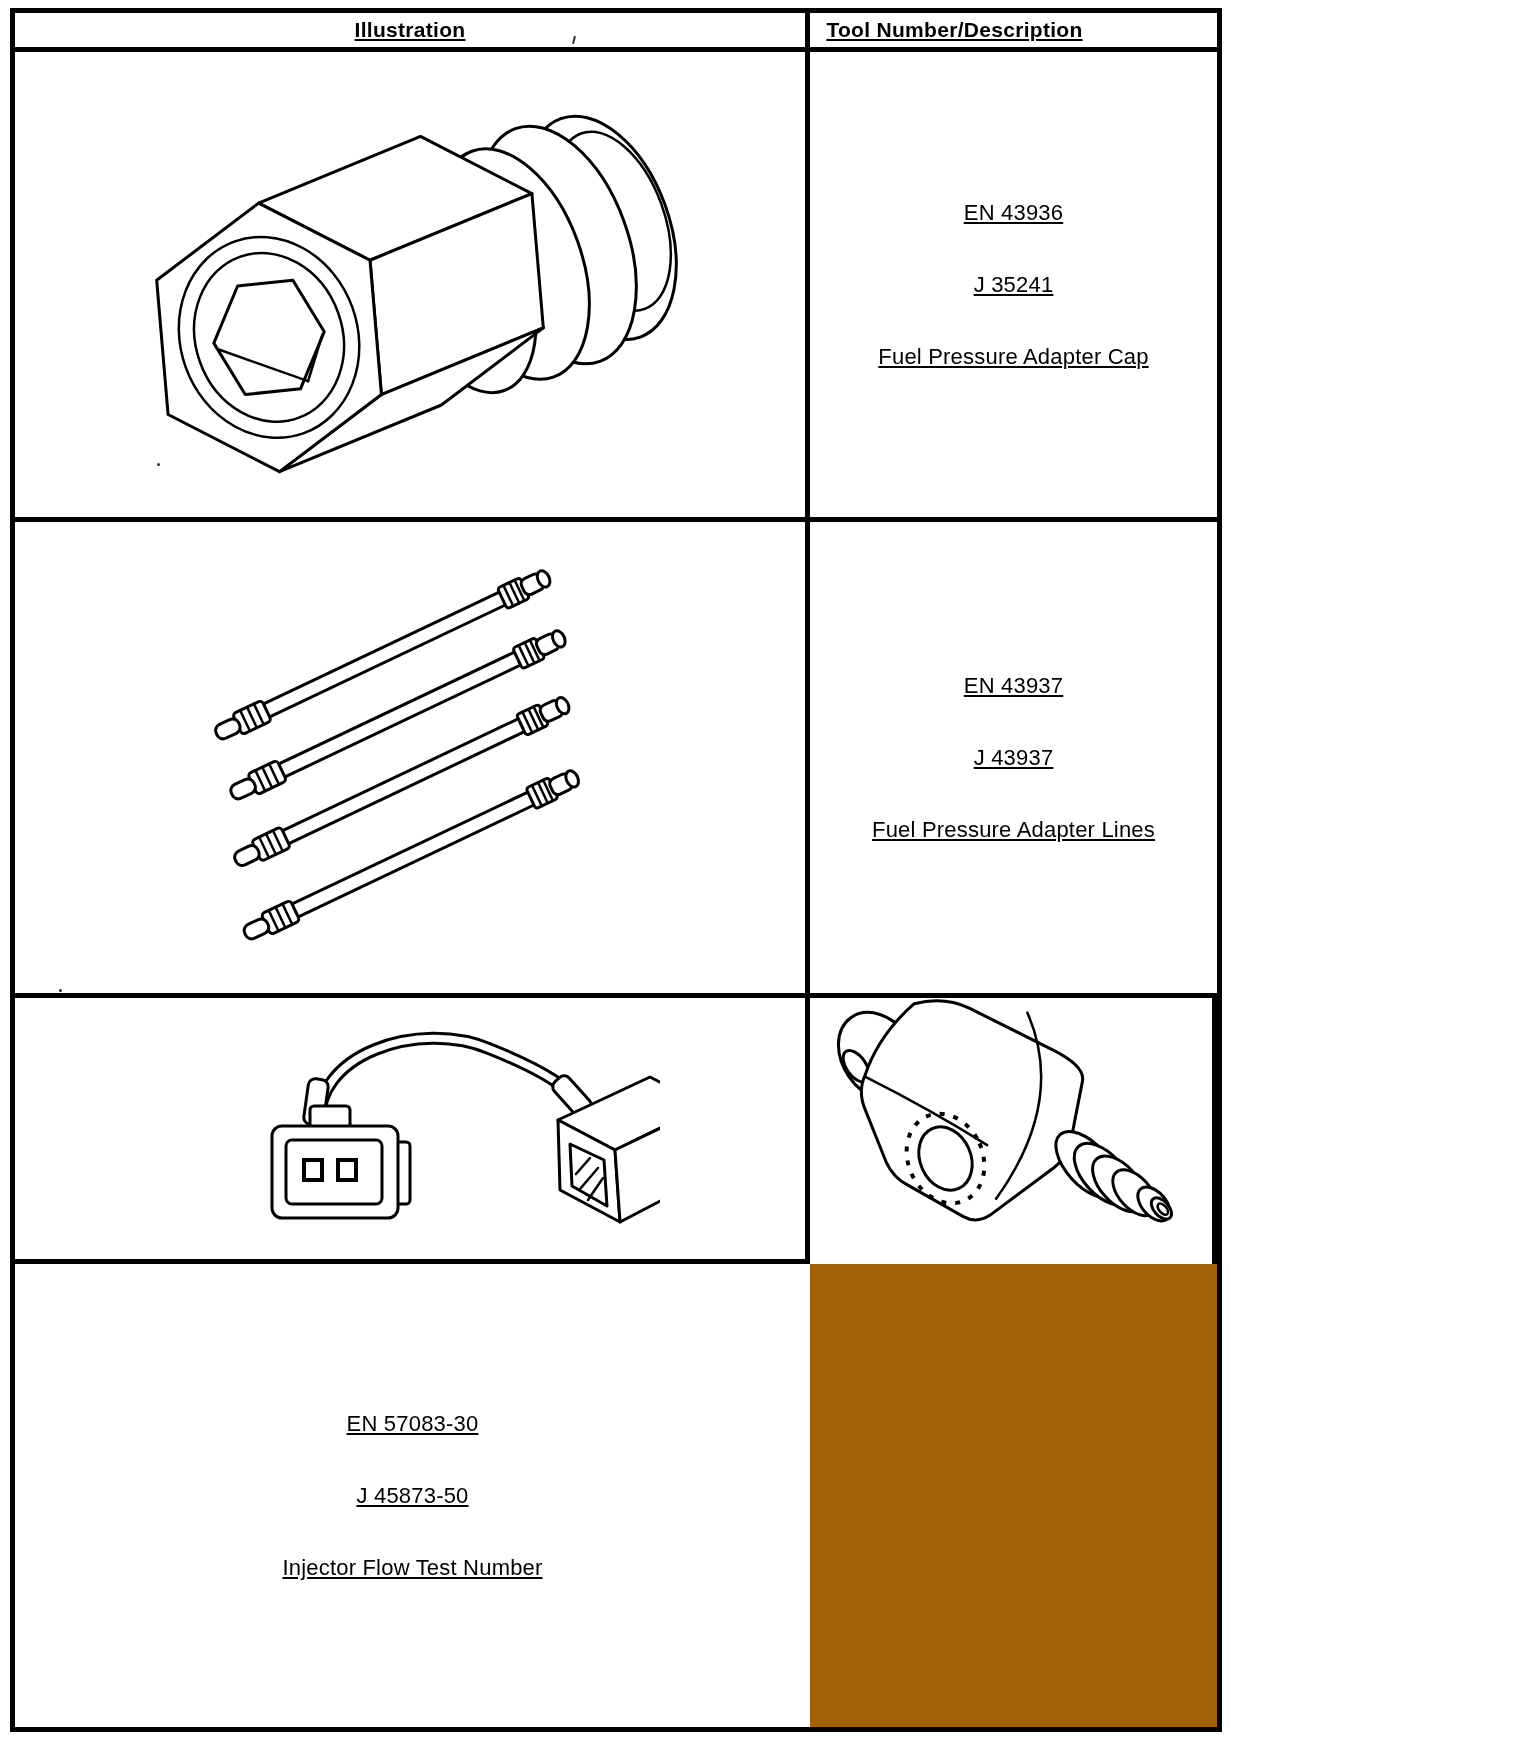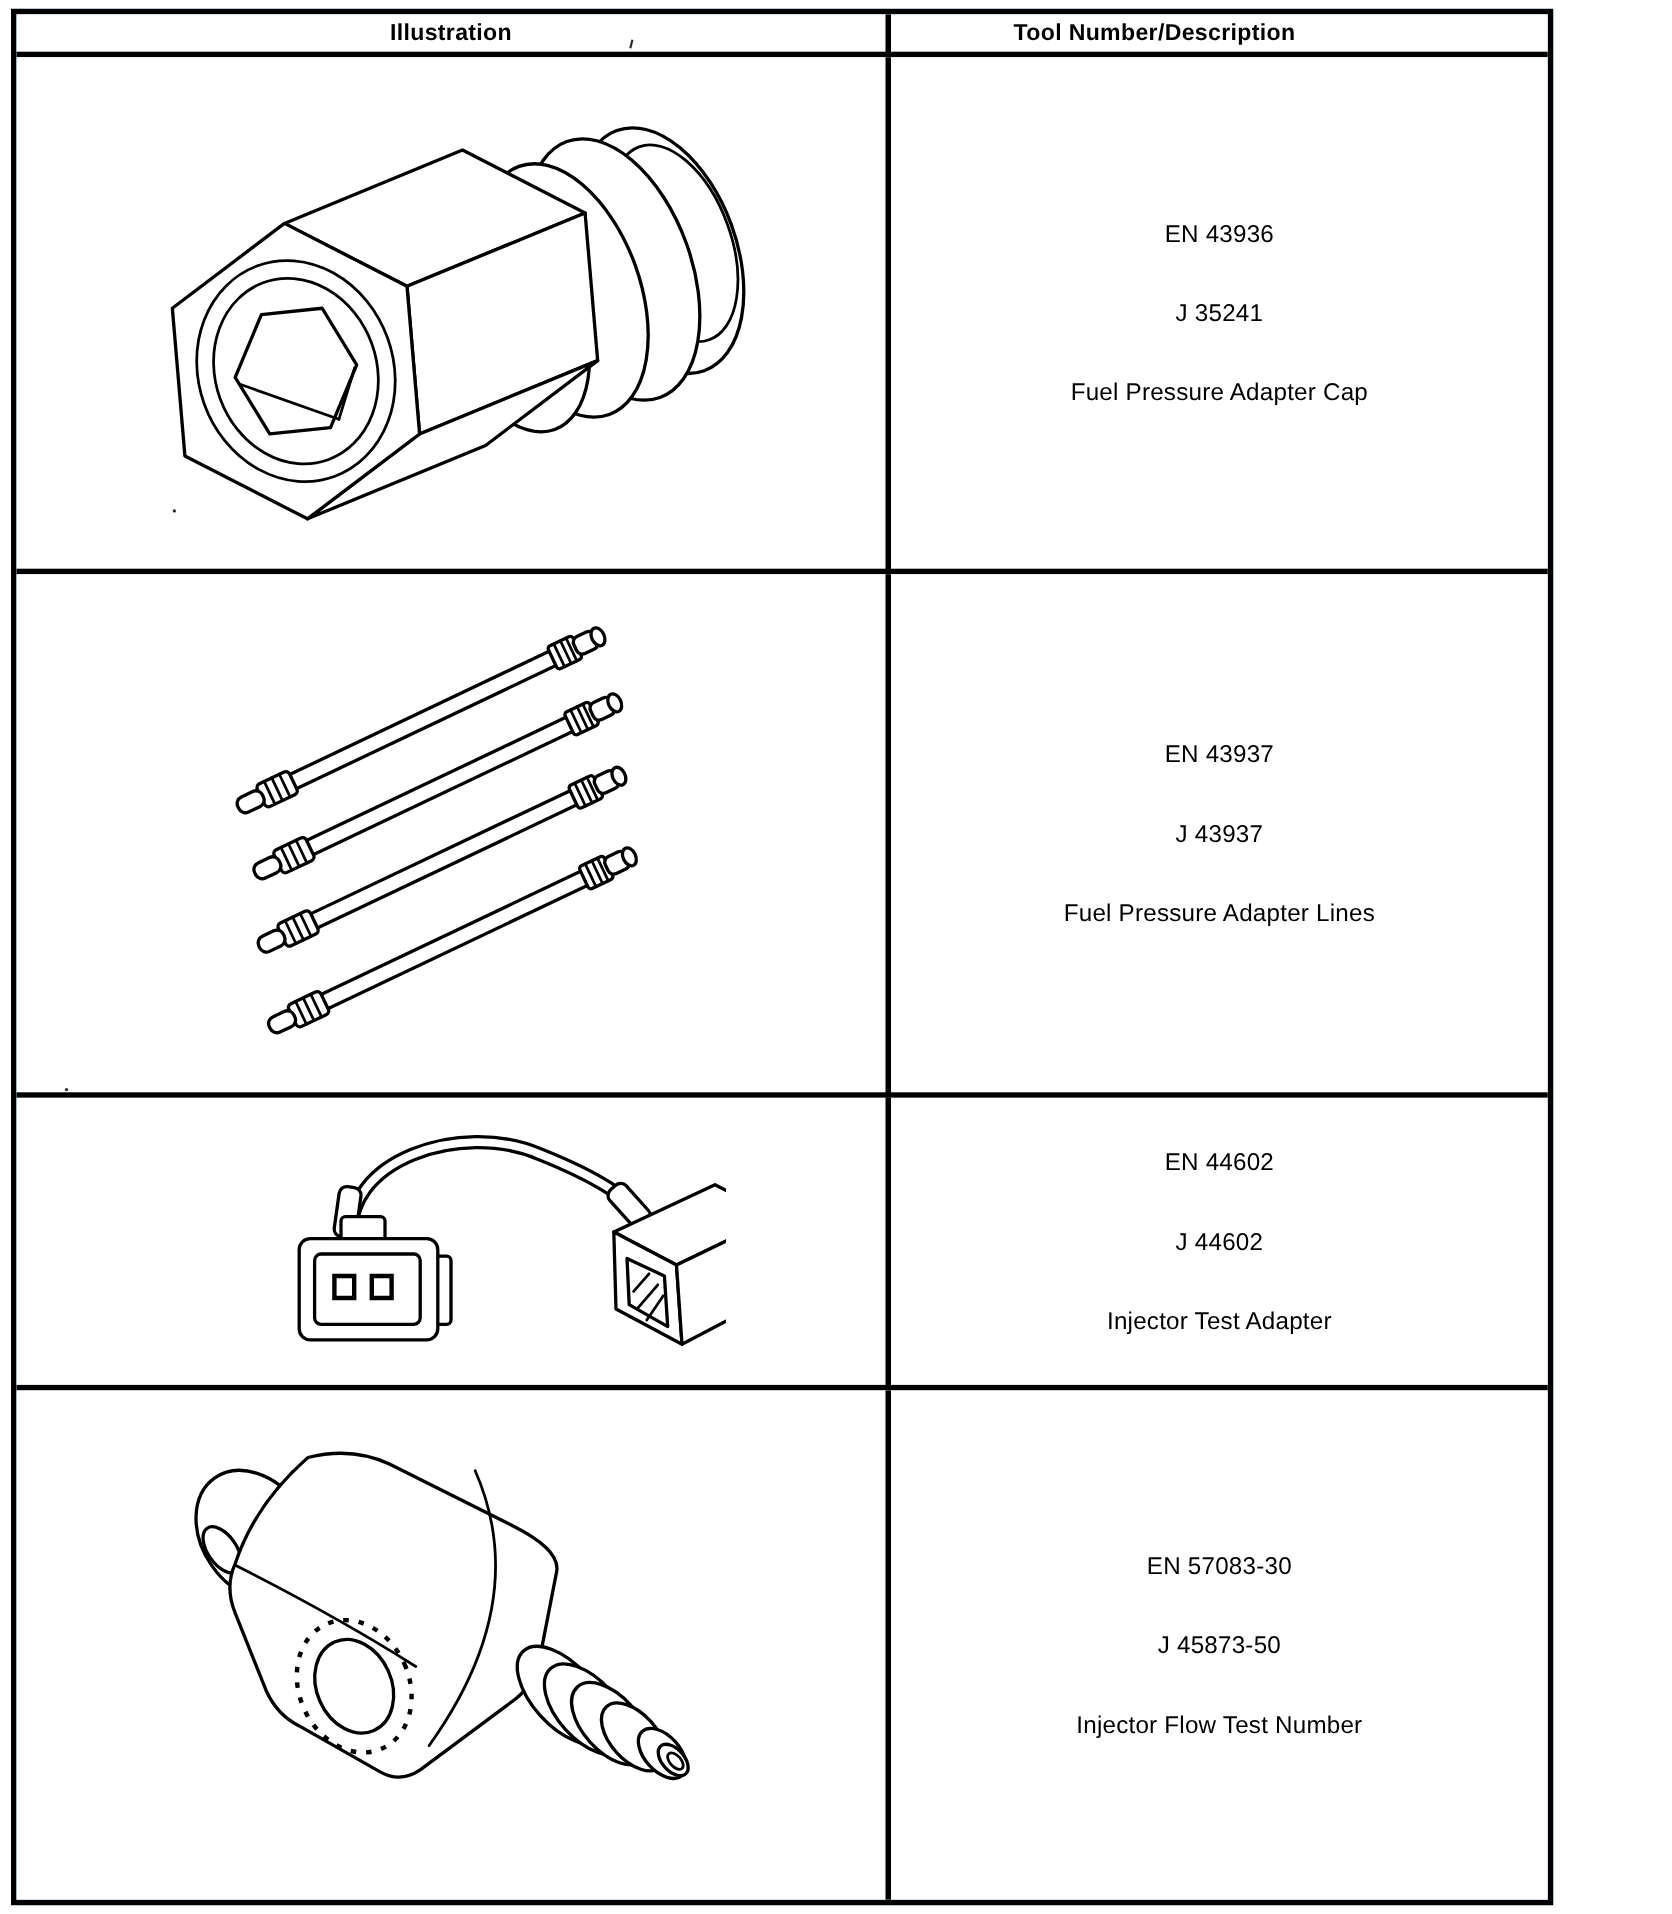--- a/index.html
+++ b/index.html
@@ -1,27 +1,28 @@
 <!DOCTYPE html>
 <html><head>
 <meta charset="utf-8">
 <style>
   html, body { margin:0; padding:0; background:#ffffff; }
   body { width:1520px; height:1740px; font-family:"Liberation Sans", sans-serif; }
   .page { position:relative; width:1520px; height:1740px; background:#ffffff; overflow:hidden; }
 
   .tool-table {
     position:absolute; left:10px; top:8px;
-    width:1402px; height:1724px;
+    width:1212px; height:1724px;
     border:5px solid #000;
     box-sizing:border-box;
     display:grid;
     grid-template-columns:795px 1fr;
     grid-template-rows:39px 470px 476px 266px 1fr;
-    background:#7dd3fc;
+    background:#a16207;
+    text-decoration:underline;
   }
   .cell {
     border-right:5px solid #000;
     border-bottom:5px solid #000;
     box-sizing:border-box;
     display:flex; align-items:center; justify-content:center;
     background:#fff;
     overflow:hidden;
   }
   .cell.last-col { border-right:none; }
@@ -138,25 +139,20 @@
 
         <polygon class="lineart" points="398,106 490,63 546,92 455,136"></polygon>
         <polygon class="lineart" points="398,106 455,136 460,208 400,176"></polygon>
         <polygon class="lineart" points="455,136 546,92 548,162 460,208"></polygon>
         <polygon class="lineart" points="410,130 444,146 447,192 412,172"></polygon>
         <line class="lineart-thin" x1="416" y1="160" x2="430" y2="144"></line>
         <line class="lineart-thin" x1="420" y1="175" x2="438" y2="154"></line>
         <line class="lineart-thin" x1="428" y1="186" x2="443" y2="164"></line>
       </svg>
     </div>
-    <div class="cell last-col tool-cell">
-      <div class="tool-line">EN 44602</div>
-      <div class="tool-line">J 44602</div>
-      <div class="tool-line">Injector Test Adapter</div>
-    </div>
 
     <div class="cell last-row">
       <svg width="540" height="410" viewBox="0 0 540 410" aria-hidden="true">
 
         <ellipse class="lineart" cx="92" cy="105" rx="48" ry="64" transform="rotate(-35 92 105)"></ellipse>
         <ellipse class="lineart" cx="62" cy="118" rx="13" ry="24" transform="rotate(-35 62 118)"></ellipse>
 
         <path class="lineart" d="M 140 34 Q 180 24 214 40 L 326 96 Q 370 118 366 138 L 350 220 Q 346 240 328 254 L 242 318 Q 224 330 206 320 L 132 278 Q 112 268 102 246 L 74 176 Q 64 152 74 130 Q 92 76 140 34 Z"></path>
         <path class="lineart-thin" d="M 74 132 Q 165 178 238 224"></path>
         <path class="lineart-thin" d="M 292 46 Q 344 165 250 296"></path>

